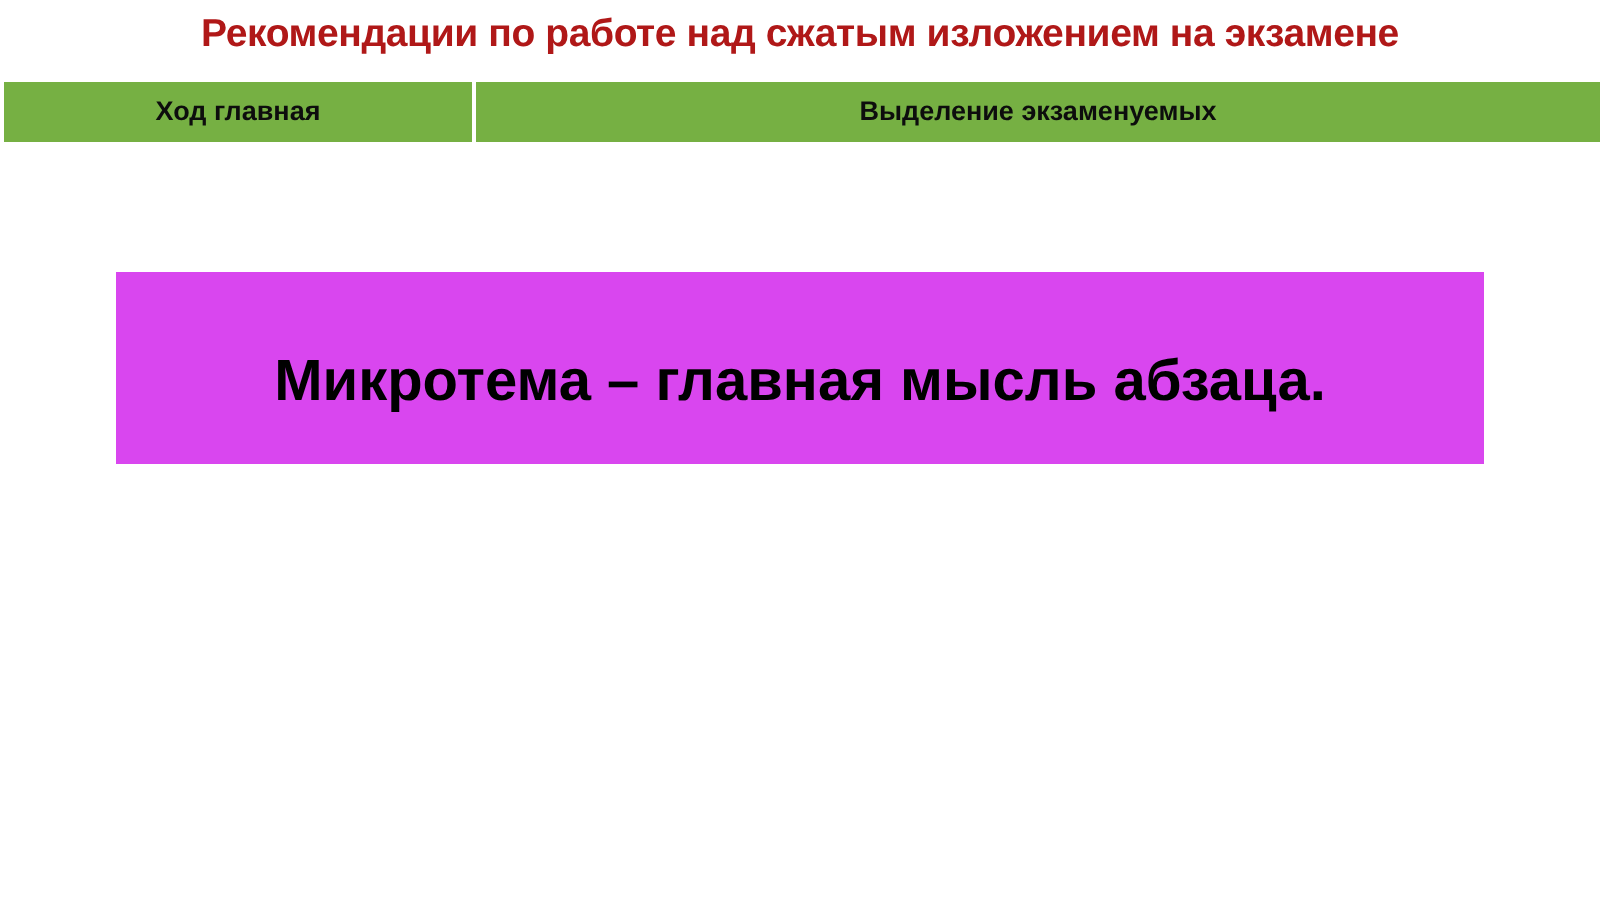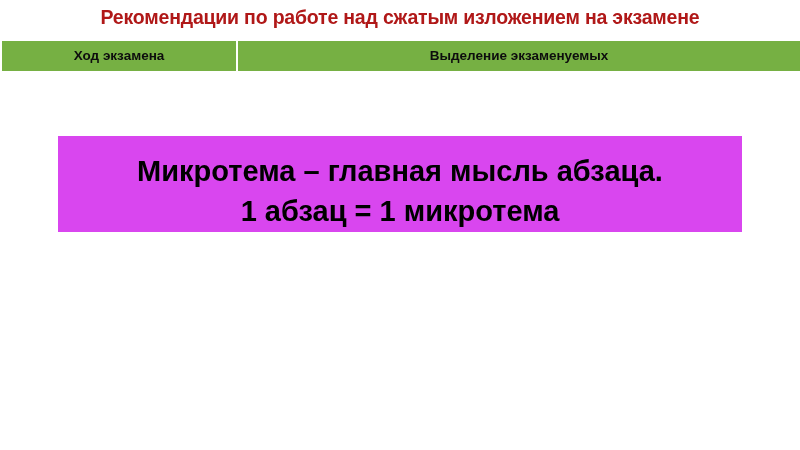--- a/index.html
+++ b/index.html
@@ -121,24 +121,23 @@
 
   <div class="slide-title">Рекомендации по работе над сжатым изложением на экзамене</div>
 
   <table class="exam-table">
     <colgroup>
       <col class="col-stage">
       <col class="col-action">
     </colgroup>
     <tbody>
       <tr>
-        <td class="th-cell">Ход экзамена</td>
+        <td class="th-cell">Ход главная</td>
         <td class="th-cell">Выделение экзаменуемых</td>
       </tr>
     </tbody>
   </table>
 
   <div class="definition-box">
     <div class="definition-line">Микротема – главная мысль абзаца.</div>
-    <div class="definition-line definition-line-2">1 абзац = 1 микротема</div>
   </div>
 
 </div>
 
 </body></html>

